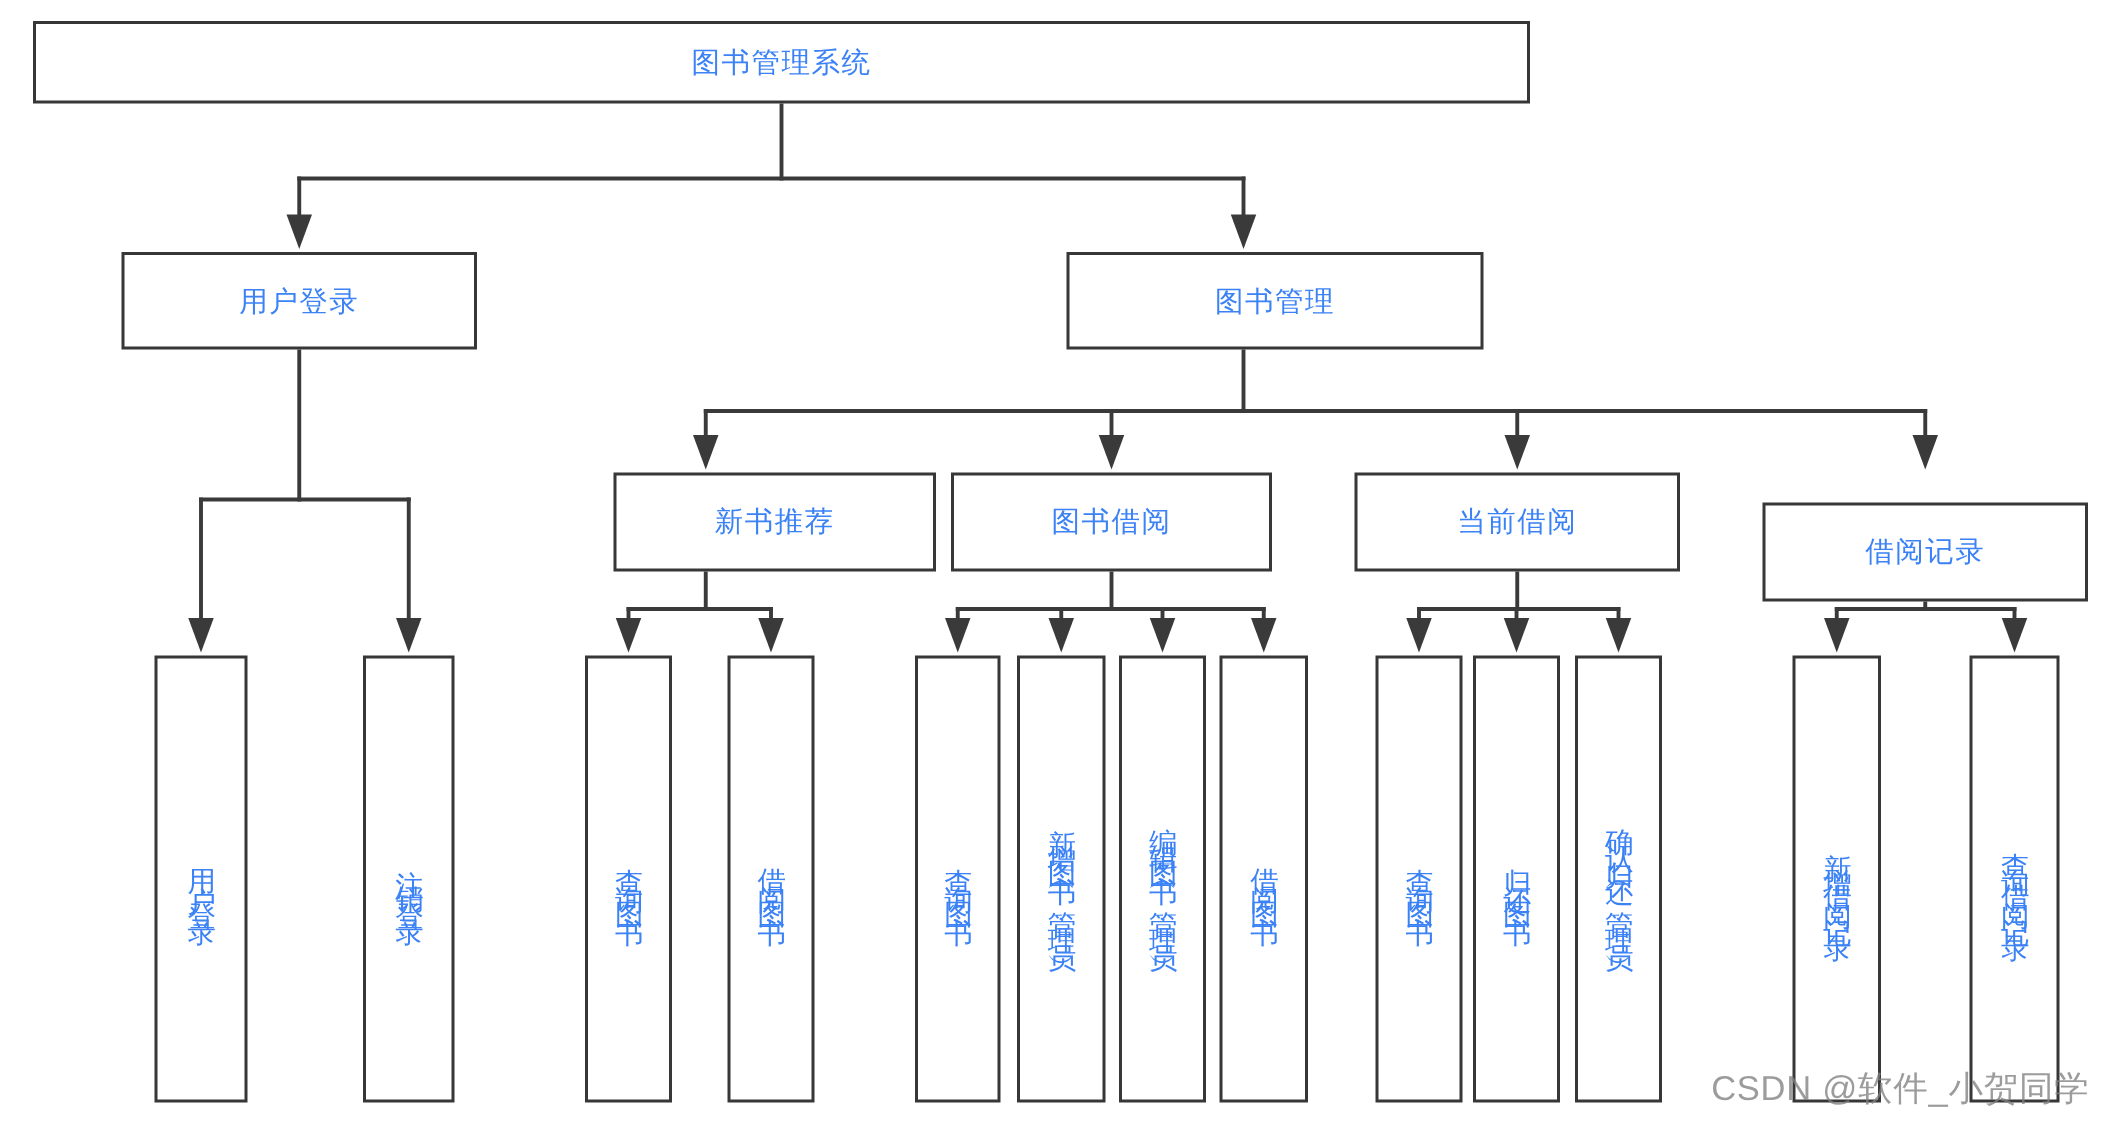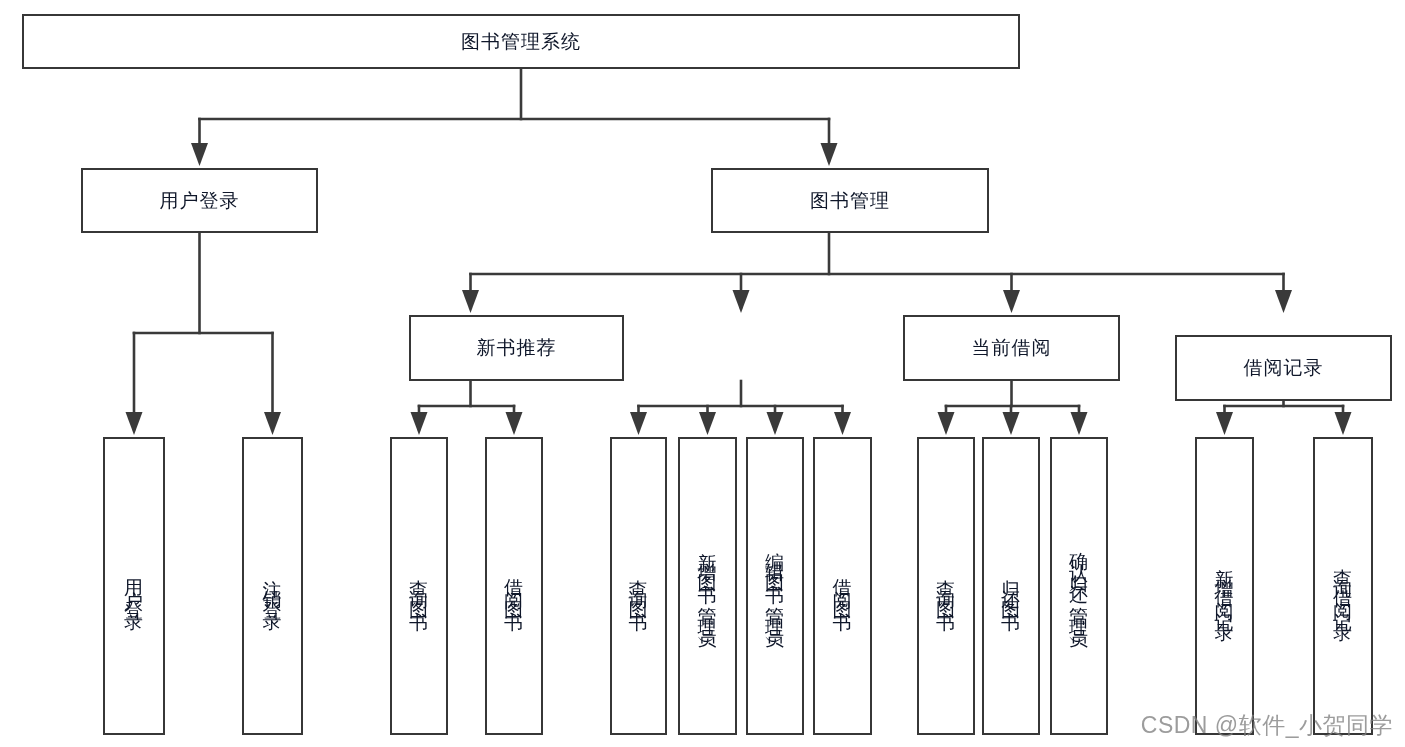--- a/index.html
+++ b/index.html
@@ -22,21 +22,21 @@
     z-index: 1;
   }
   .node {
     position: absolute;
     box-sizing: border-box;
     background: #ffffff;
     border: 2.5px solid #373737;
     display: flex;
     align-items: center;
     justify-content: center;
-    color: #0f172a;
+    color: #3b82f6;
     z-index: 2;
   }
   .node.h .label {
     font-size: 19px;
     letter-spacing: 1px;
     white-space: nowrap;
   }
   .node.v .label {
     writing-mode: vertical-rl;
     text-orientation: mixed;
@@ -119,20 +119,23 @@
     </div>
     <div class="node h" style="left: 81px; top: 168px; width: 237px; height: 65px;">
       <span class="label">用户登录</span>
     </div>
     <div class="node h" style="left: 711px; top: 168px; width: 278px; height: 65px;">
       <span class="label">图书管理</span>
     </div>
     <div class="node h" style="left: 363px; top: 315px; width: 215px; height: 66px; margin-left: 46px;">
       <span class="label">新书推荐</span>
     </div>
+    <div class="node h" style="left: 634px; top: 315px; width: 214px; height: 66px;">
+      <span class="label">图书借阅</span>
+    </div>
     <div class="node h" style="left: 903px; top: 315px; width: 217px; height: 66px;">
       <span class="label">当前借阅</span>
     </div>
     <div class="node h" style="left: 1175px; top: 315px; width: 217px; height: 66px; margin-top: 20px;">
       <span class="label">借阅记录</span>
     </div>
     <div class="node v" style="left: 103px; top: 437px; width: 62px; height: 298px;">
       <span class="label">用户登录</span>
     </div>
     <div class="node v" style="left: 242px; top: 437px; width: 61px; height: 298px;">

